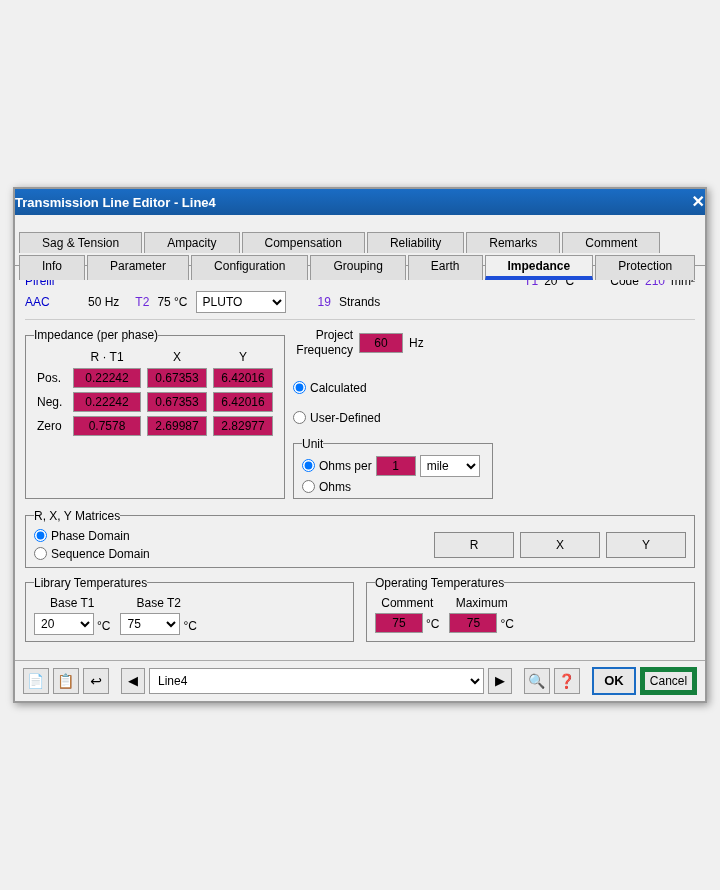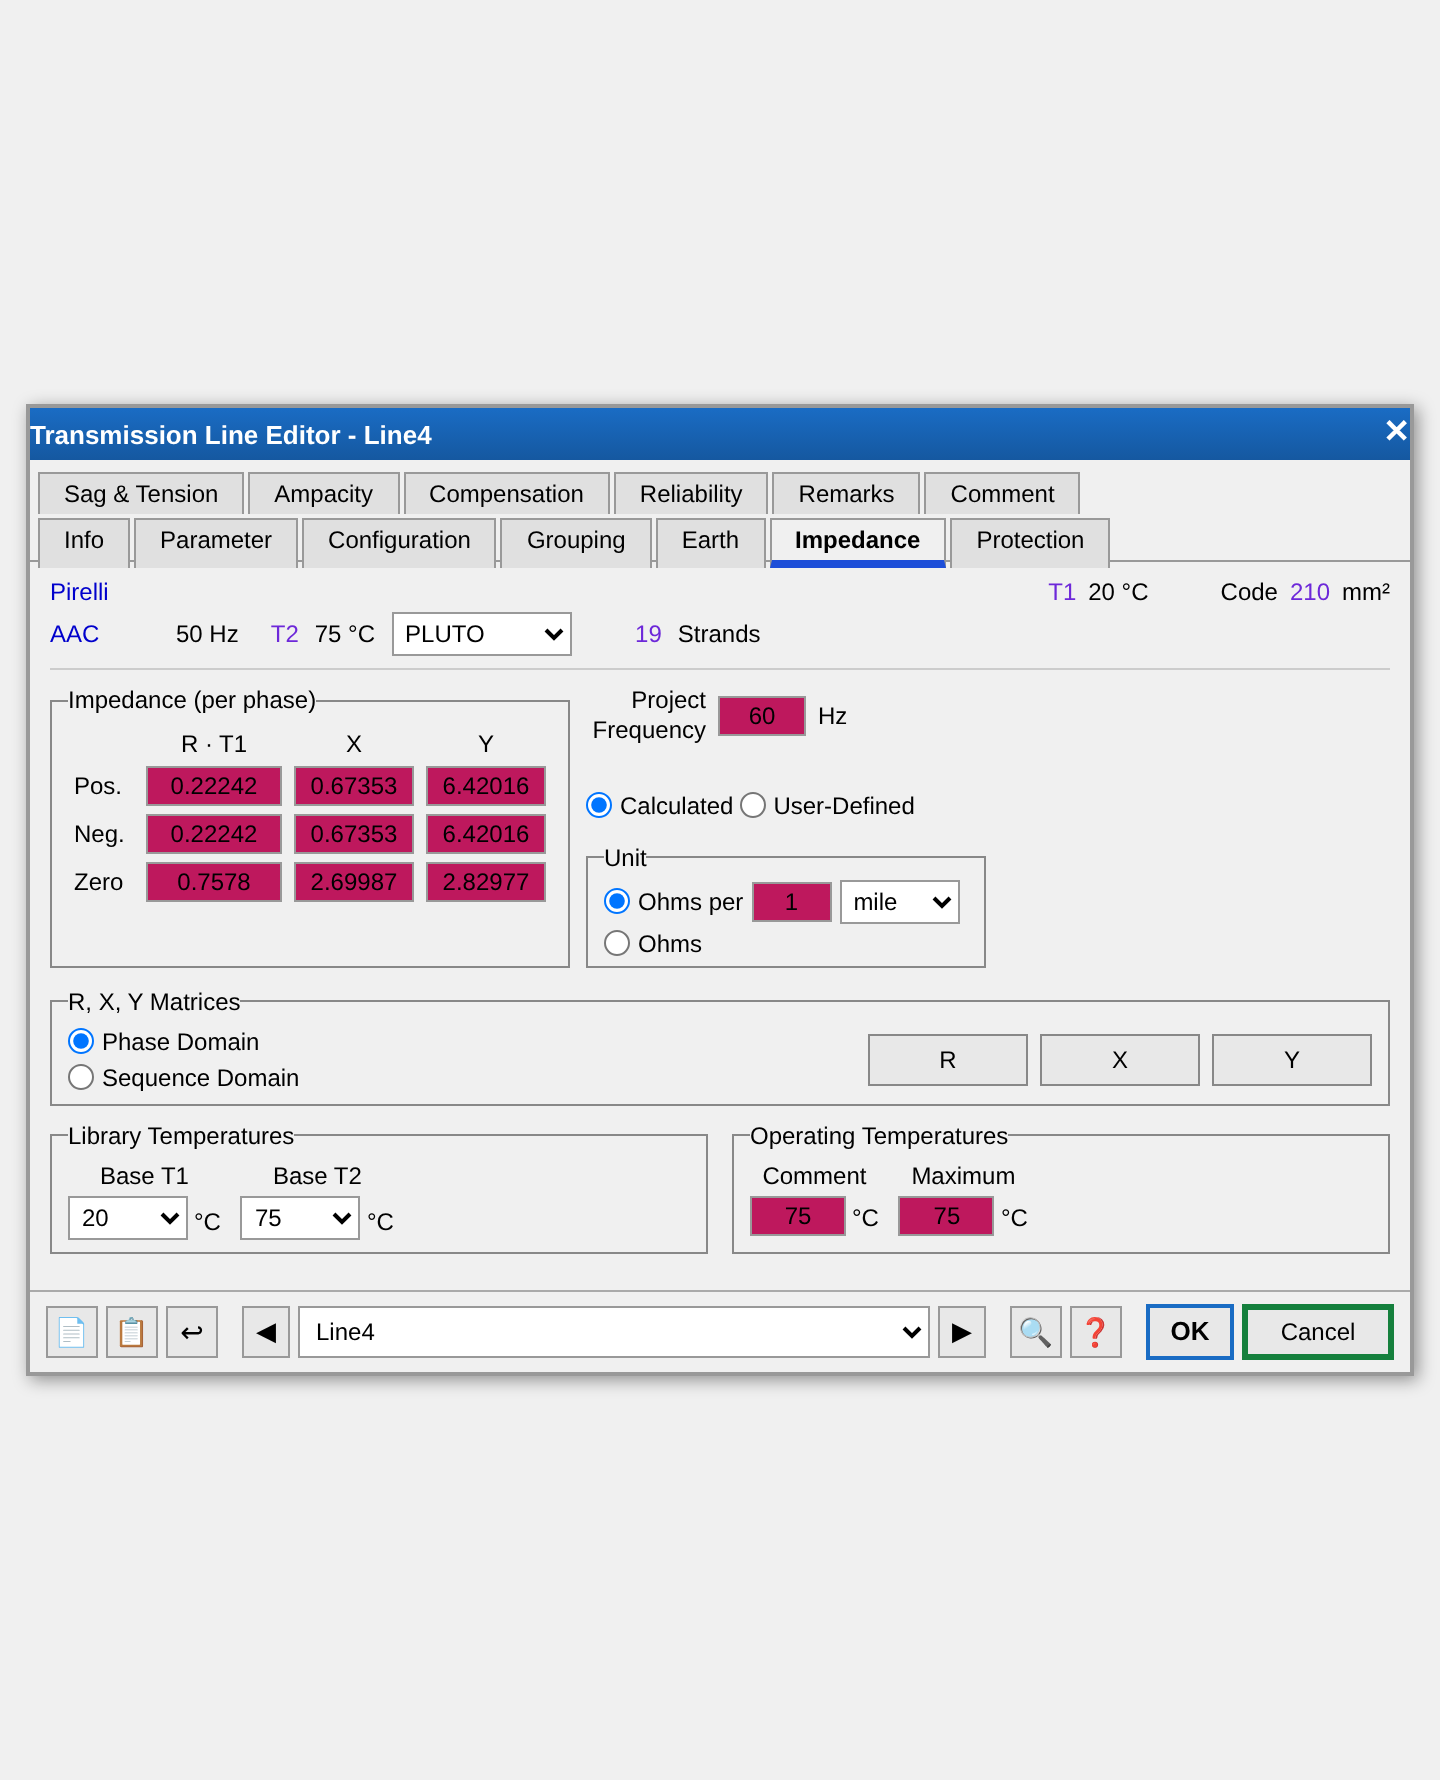--- a/index.html
+++ b/index.html
@@ -40,30 +40,30 @@
     }
     .tab-rows {
       background: #f0f0f0;
       border-bottom: 1px solid #999;
     }
     .tab-row {
       display: flex;
       padding: 2px 4px 0 4px;
     }
     .tab {
-      padding: 3px 12px;
+      padding: 3px 22px;
       border: 1px solid #999;
       border-bottom: none;
       margin-right: 2px;
       cursor: pointer;
       background: #e0e0e0;
       font-size: 12px;
       color: #000;
       position: relative;
-      top: 4px;
+      top: 15px;
       text-align: center;
     }
     .tab.active {
       background: #f0f0f0;
       border-bottom: 4px solid #1d4ed8;
       font-weight: bold;
       z-index: 2;
     }
     .content {
       padding: 8px 10px;
@@ -153,22 +153,22 @@
     }
     .pf-label {
       font-size: 12px;
       line-height: 1.2;
       text-align: right;
       width: 60px;
     }
     .hz-label { font-size: 12px; }
     .radio-group {
       display: flex;
-      flex-direction: row;
-      gap: 3px;
+      flex-direction: column;
+      gap: 16px;
       margin-bottom: 6px;
       margin-top: 24px;
     }
     .radio-item {
       display: flex;
       align-items: center;
       gap: 4px;
       font-size: 12px;
     }
     .unit-group-box {
@@ -301,24 +301,24 @@
     .ok-btn {
       width: 44px;
       height: 28px;
       background: #e8e8e8;
       border: 2px solid #1a6cc4;
       cursor: pointer;
       font-size: 13px;
       font-weight: bold;
     }
     .cancel-btn {
-      width: 76px;
+      width: 57px;
       height: 28px;
       background: #e8e8e8;
-      border: 3px solid #15803d;
+      border: 5px solid #15803d;
       cursor: pointer;
       font-size: 12px;
     }
     .spacer { flex: 0 0 4px; }
     .conductor-row-1 {
       display: flex;
       align-items: center;
       gap: 6px;
     }
   </style>

